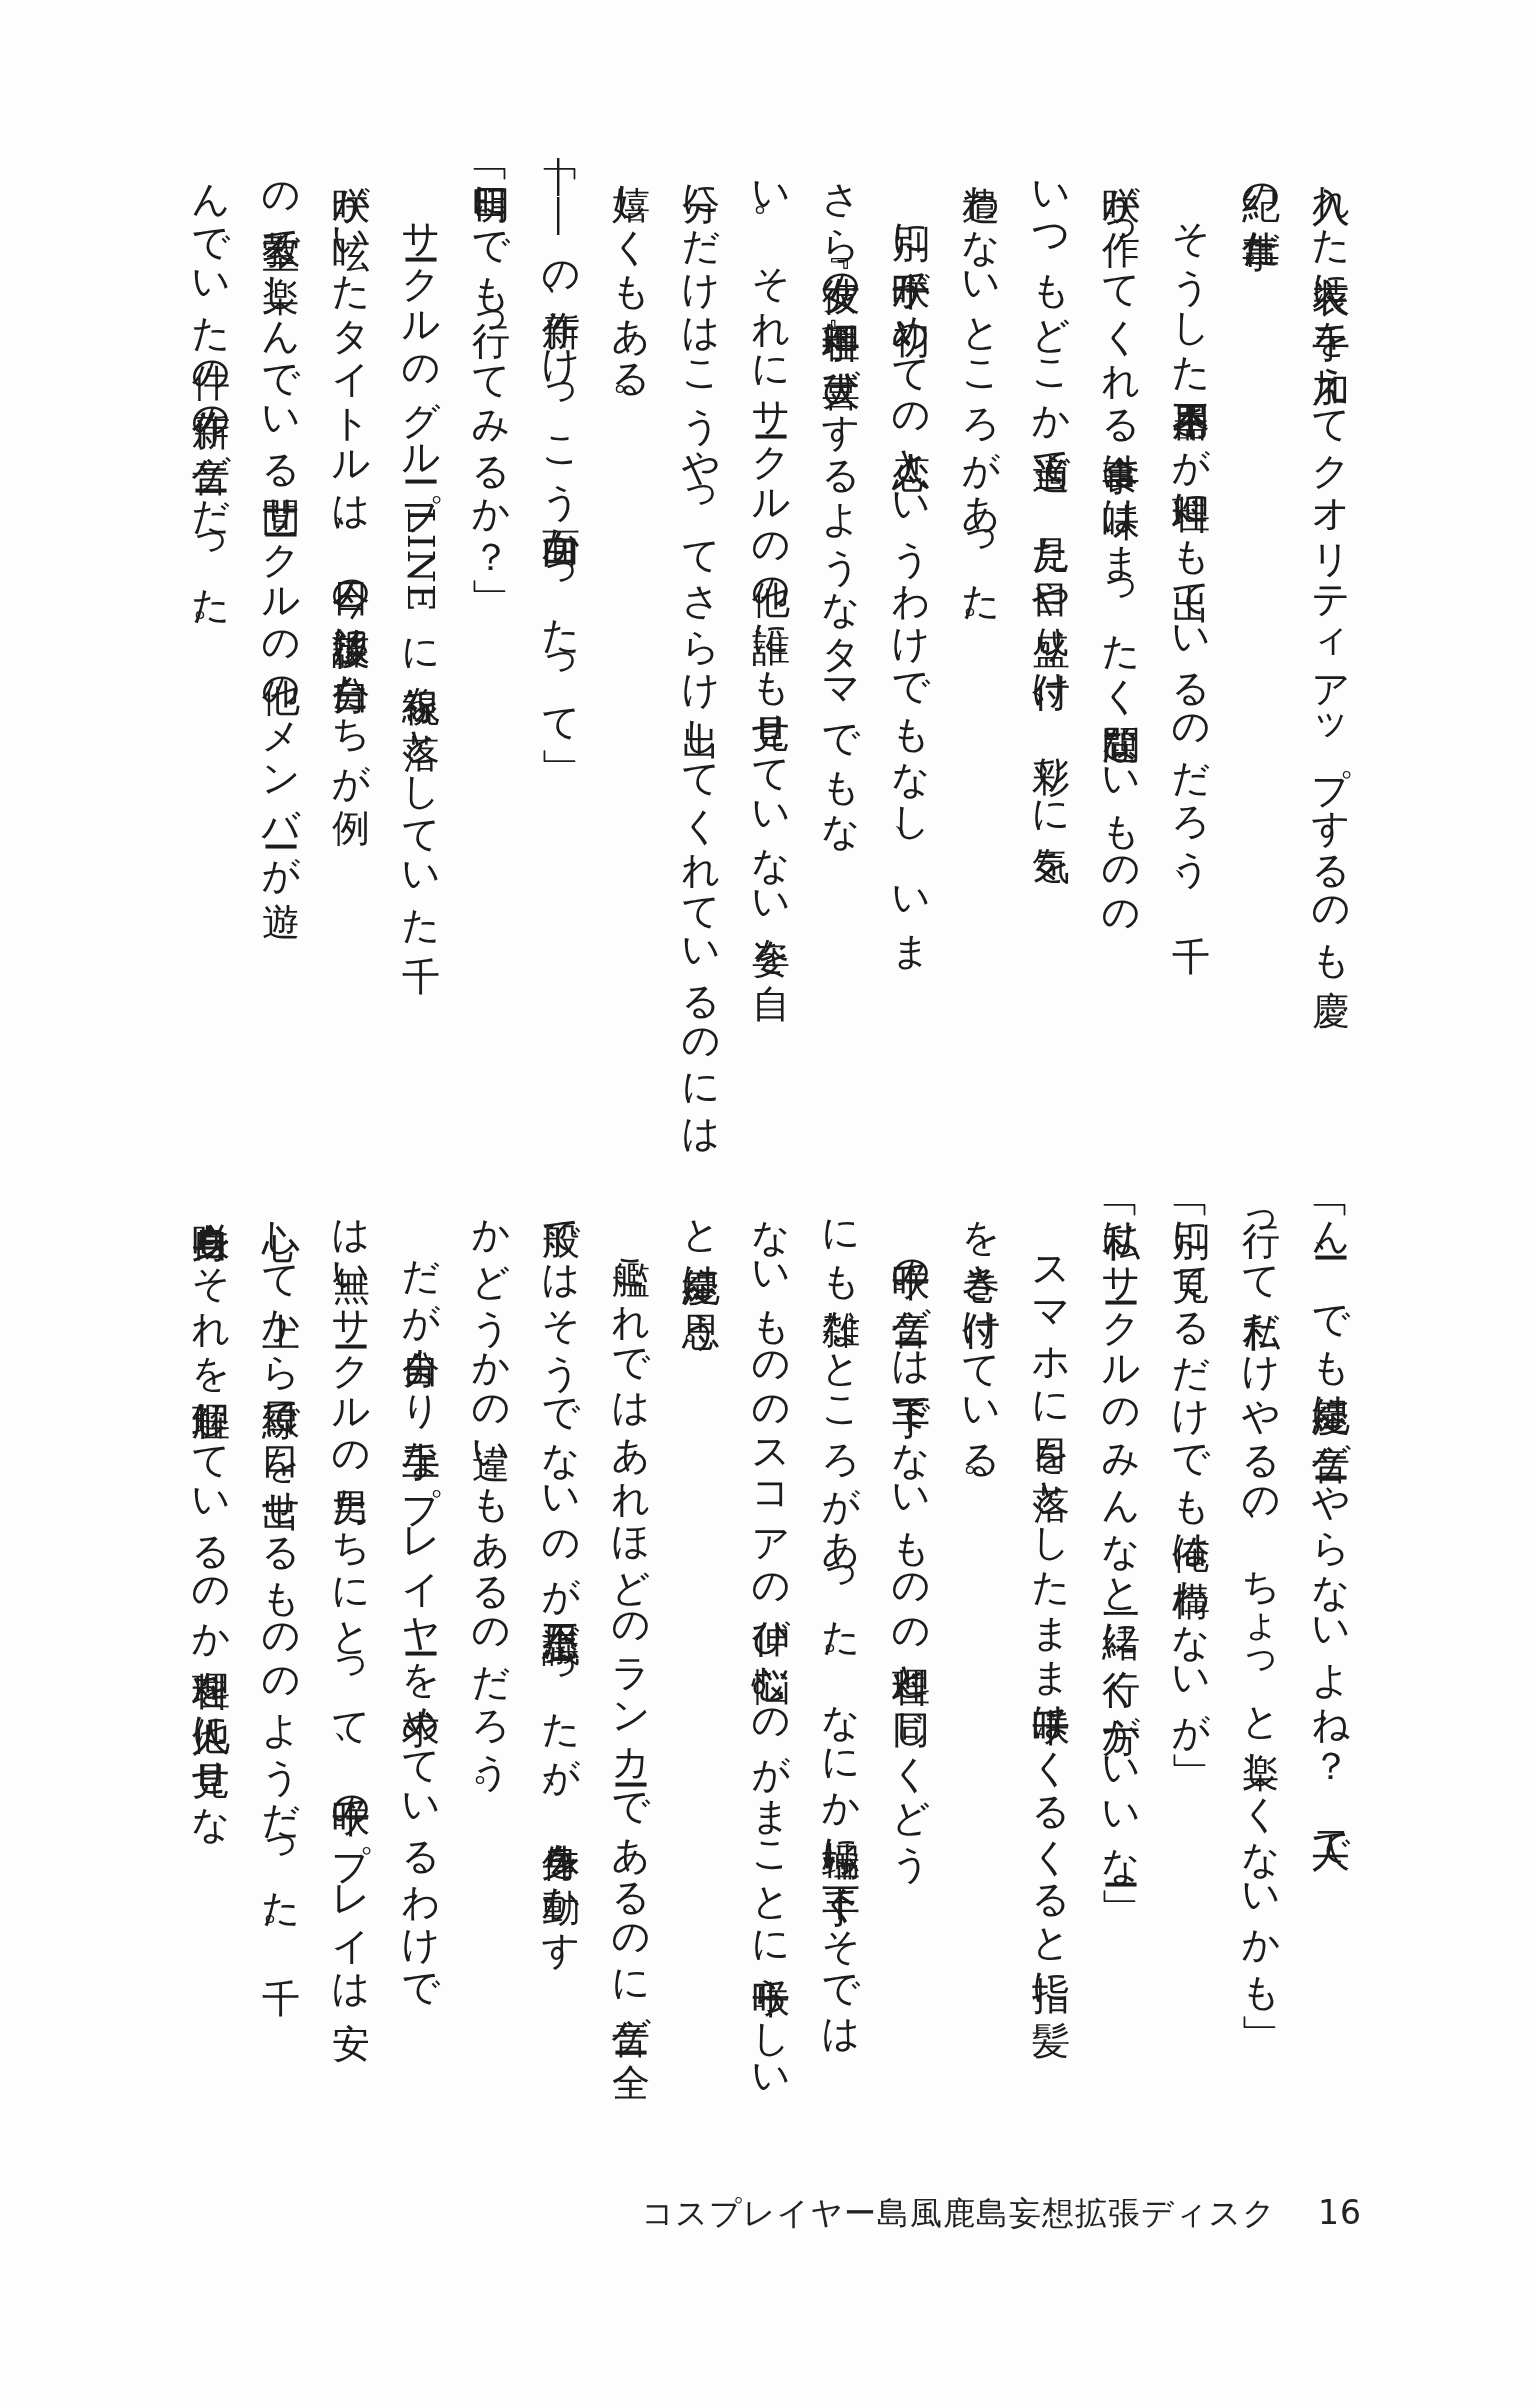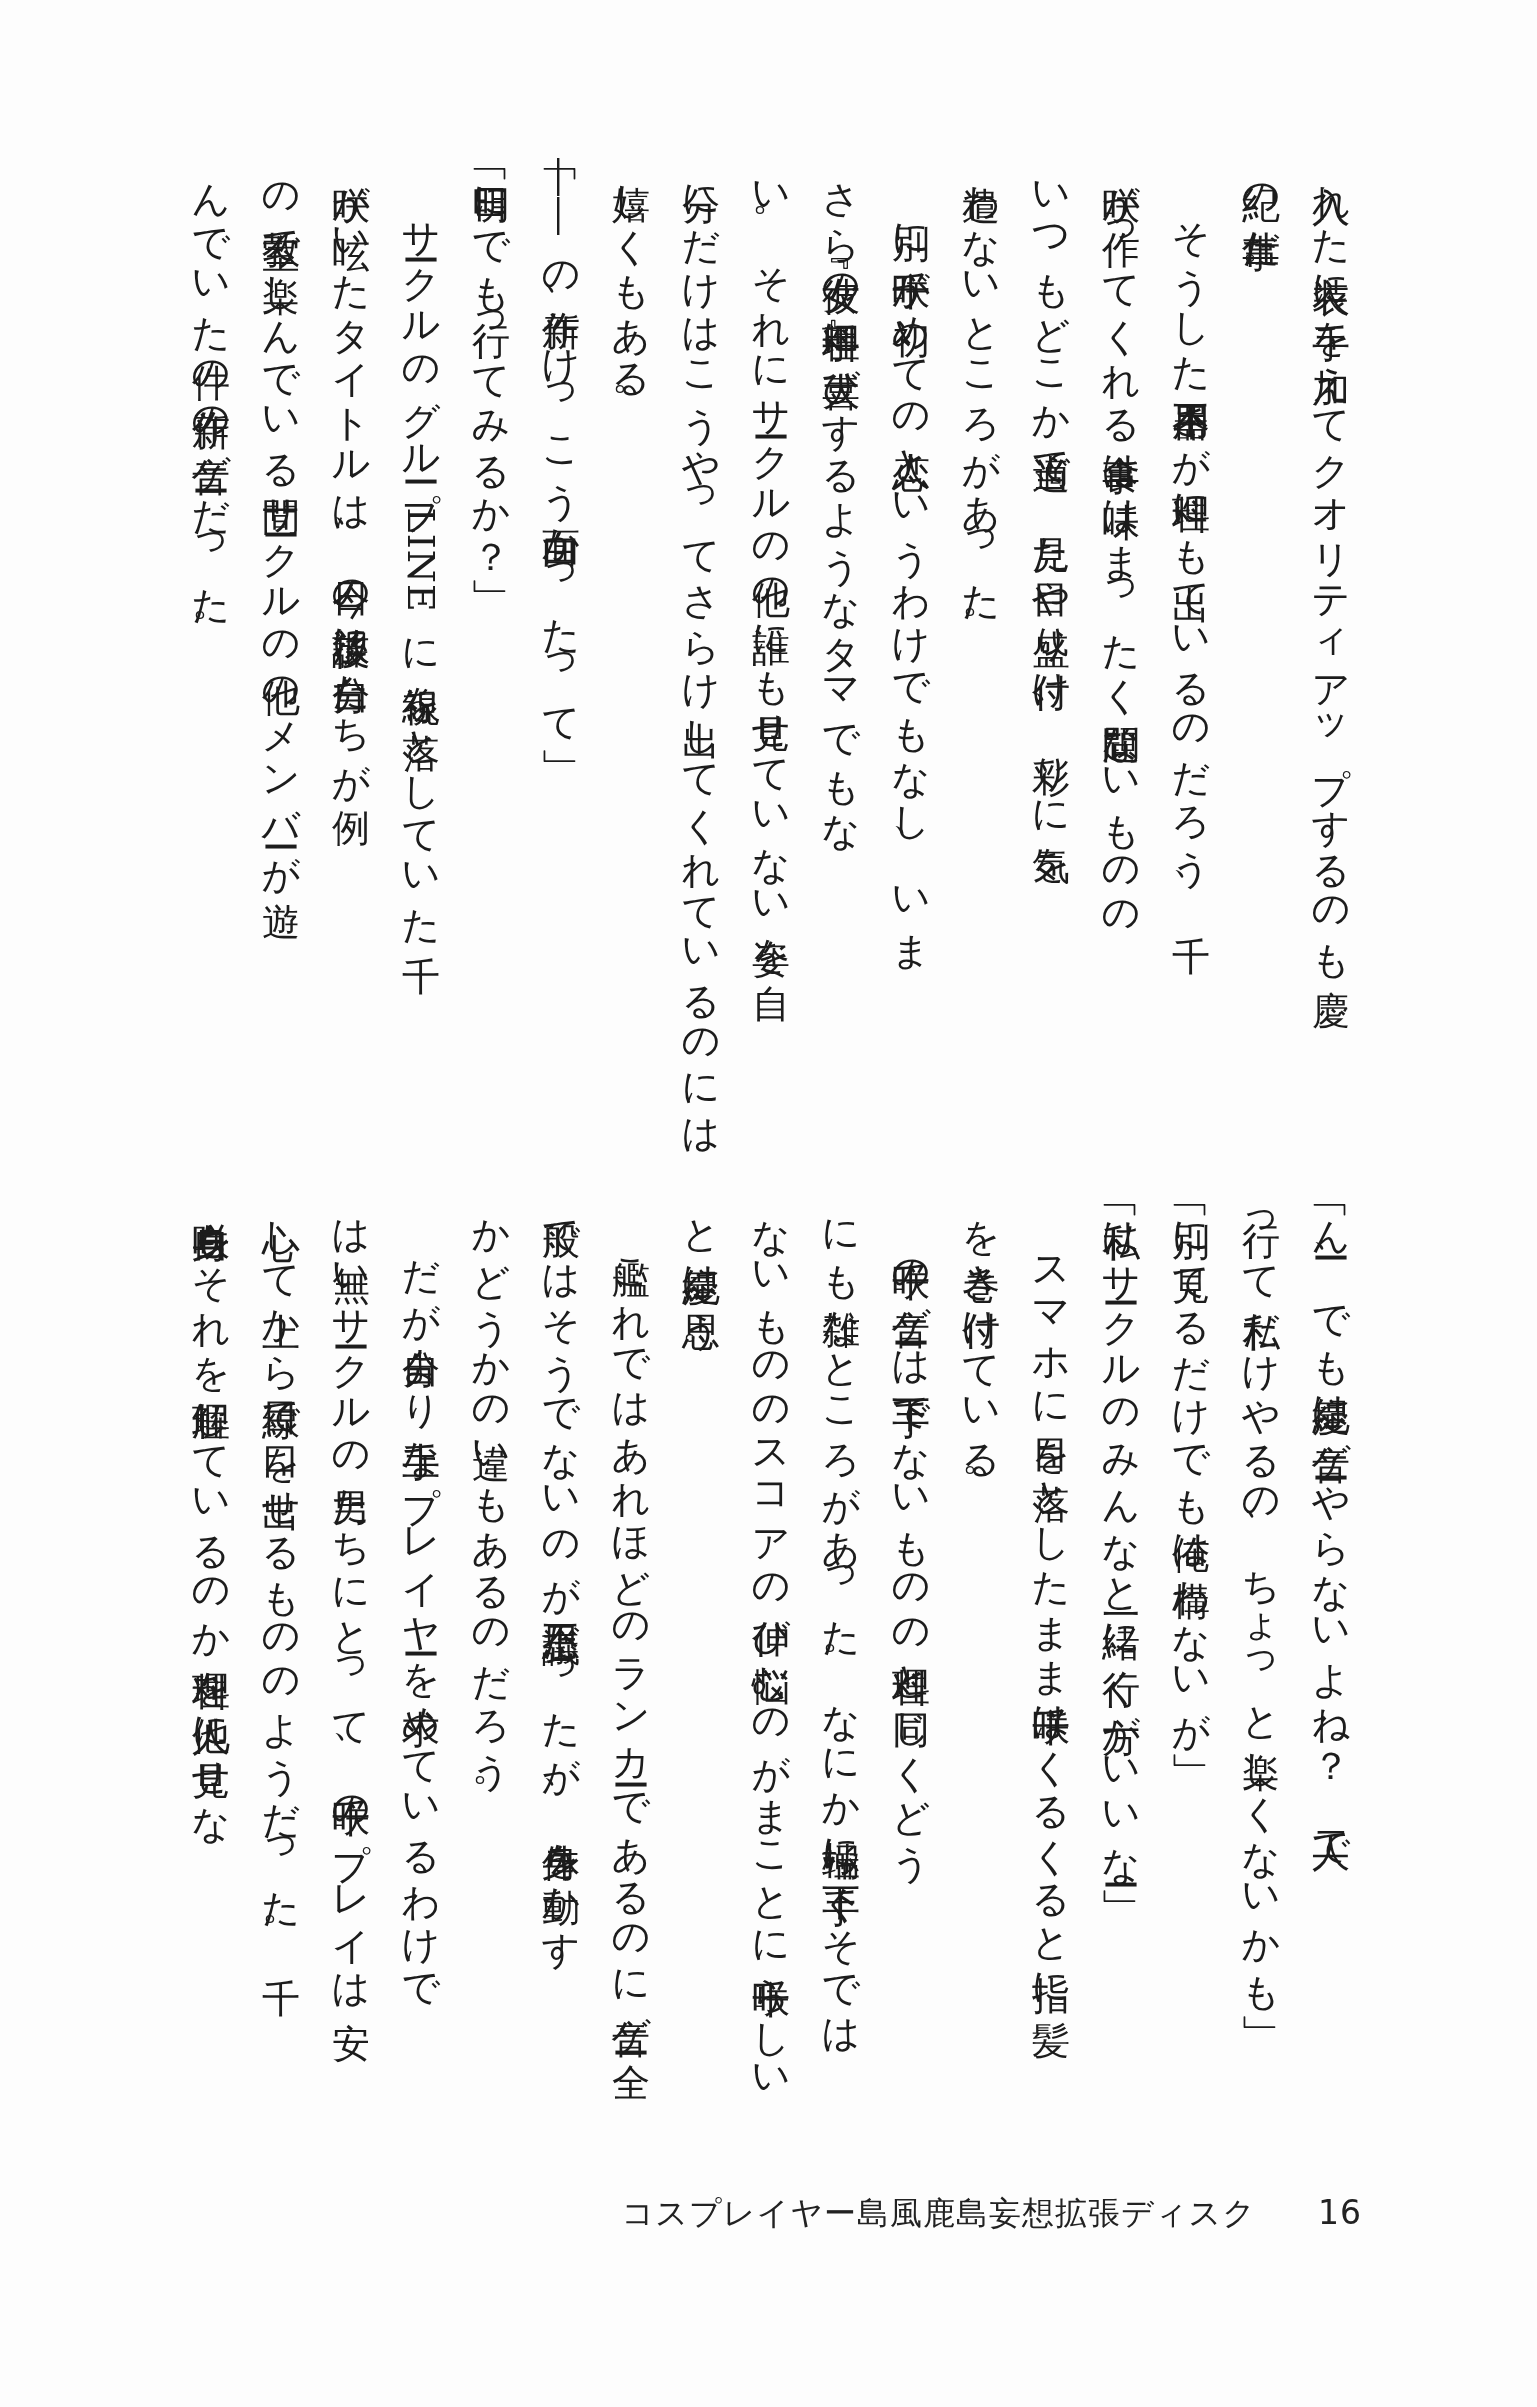--- a/index.html
+++ b/index.html
@@ -38,21 +38,21 @@
     top: 2192px;
     right: 175px;
     font-family: "DejaVu Sans", "Liberation Sans", sans-serif;
     font-size: 32px;
     color: #222222;
     letter-spacing: 1px;
     white-space: nowrap;
   }
   .footer .pagenum {
     display: inline-block;
-    margin-left: 62px;
+    margin-left: 42px;
     font-size: 33px;
   }
 </style>
 </head>
 <body>
 
 <main class="page">
 
   <section class="vtext block-1">
     <p>入れた衣装に手を加えてクオリティアップするのも慶</p>

